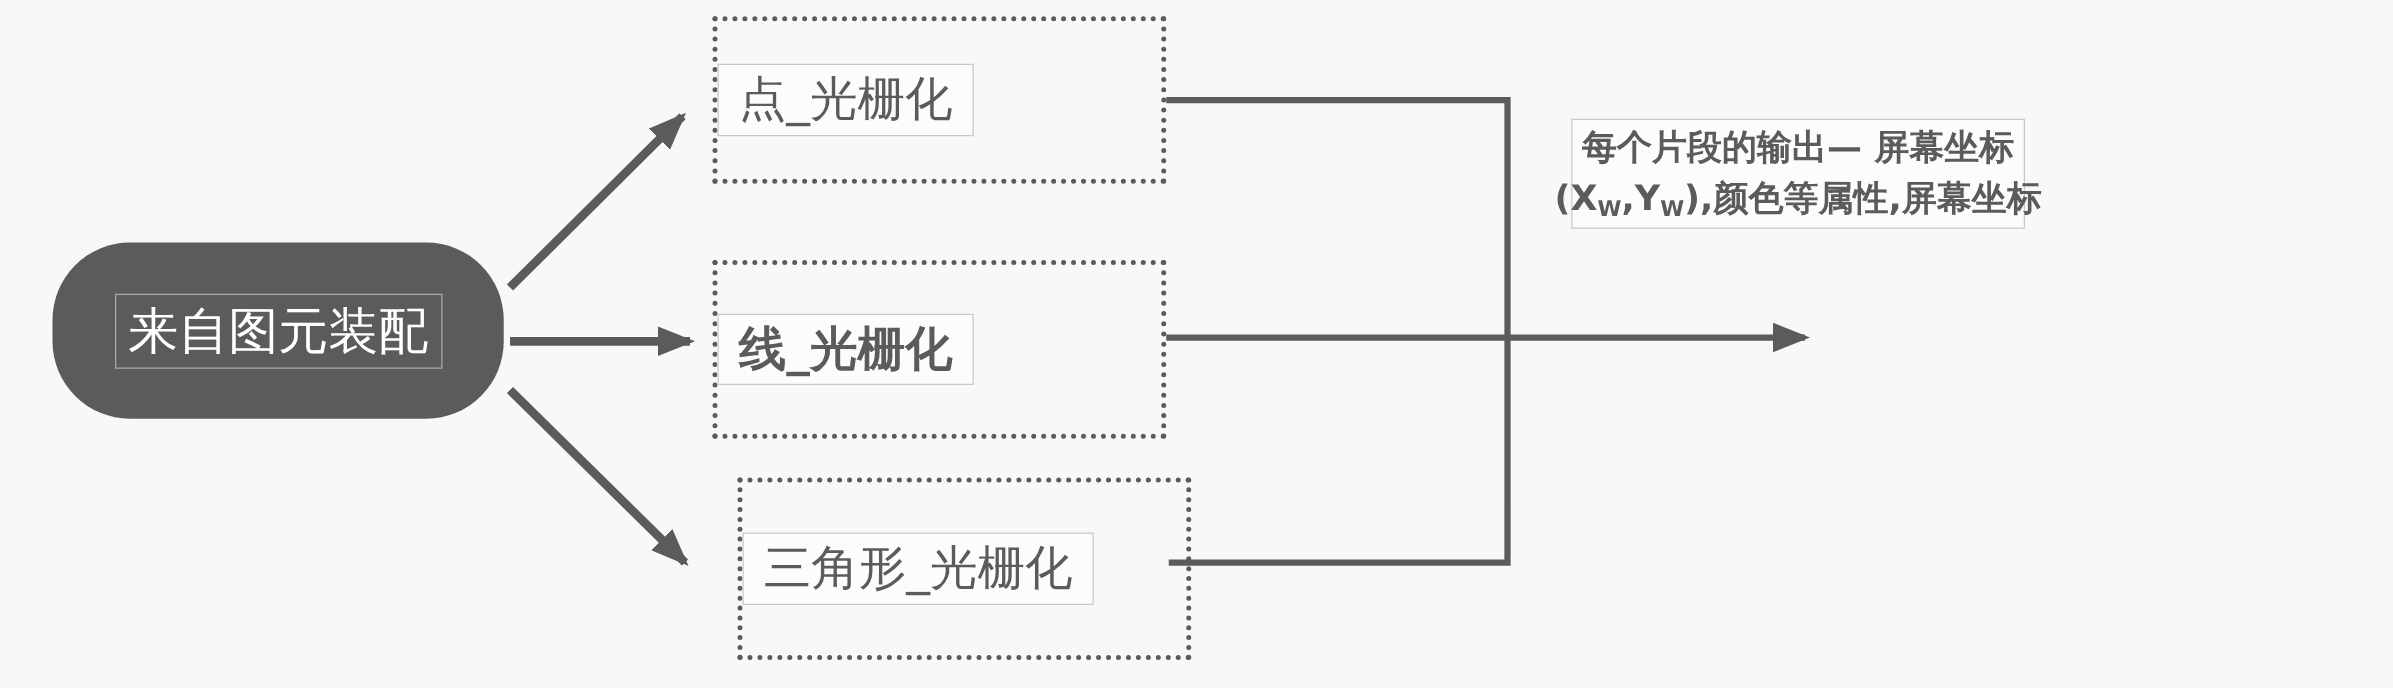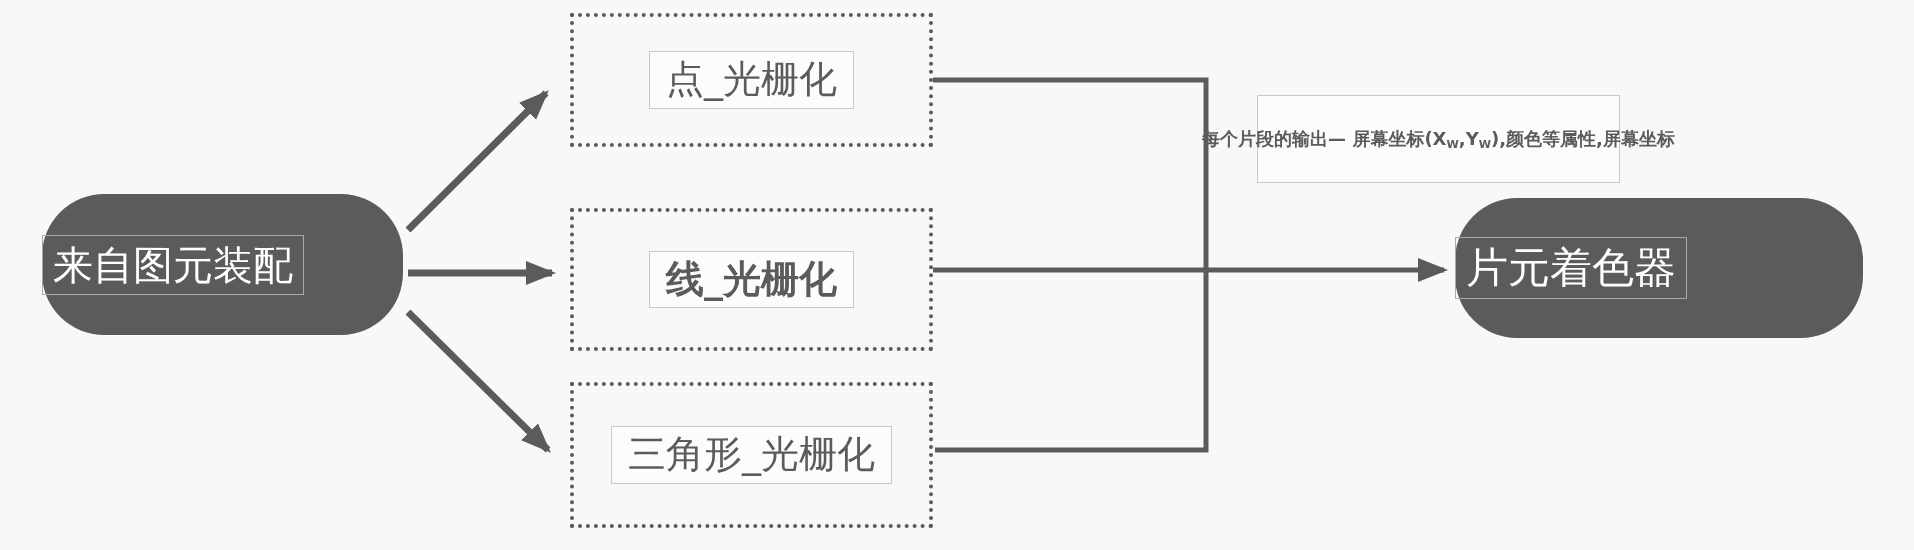--- a/index.html
+++ b/index.html
@@ -19,61 +19,61 @@
   }
   svg.wires .stroke{stroke:var(--line,#5b5b5b);fill:none;}
   svg.wires .thick{stroke-width:7px;}
   svg.wires .thin{stroke-width:5px;}
   svg.wires .ah{fill:var(--line,#5b5b5b);}
 
   .pill{
     position:absolute;
     background:var(--shape,#5b5b5b);
     border-radius:62px;
-    display:flex;align-items:center;justify-content:flex-start;
+    display:flex;align-items:center;justify-content:center;
   }
   .pill .label{
     color:var(--text-on-dark,#ffffff);
     border:1px solid var(--frame-on-dark,#a9a9a9);
     padding:6px 10px;
     white-space:nowrap;
     line-height:1.15;
   }
   .node-source{left:42px;top:194px;width:361px;height:141px;font-size:40px;}
   .node-fragment{left:1455px;top:198px;width:408px;height:140px;font-size:42px;}
 
   .dotted-box{
     position:absolute;
     border:4px dotted var(--line,#5b5b5b);
-    display:flex;align-items:center;justify-content:center;
+    display:flex;align-items:center;
     box-sizing:border-box;
     background:transparent;
   }
   .dotted-box .label{
     color:var(--text-dark,#5b5b5b);
     background:var(--label-bg,#fcfcfc);
     border:1px solid var(--frame-light,#c8c8c8);
     padding:6px 16px;
     white-space:nowrap;
     font-size:38px;
     line-height:1.15;
   }
   .box-point{left:570px;top:13px;width:363px;height:134px;}
   .box-line{left:570px;top:208px;width:363px;height:143px;font-weight:bold;}
-  .box-triangle{left:570px;top:382px;width:363px;height:146px;}
+  .box-triangle{left:590px;top:382px;width:363px;height:146px;}
 
   .annotation{
     position:absolute;
     left:1257px;top:95px;width:363px;height:88px;
     border:1px solid var(--frame-light,#c8c8c8);
     background:var(--label-bg,#fcfcfc);
     box-sizing:border-box;
     color:var(--text-dark,#5b5b5b);
-    font-size:18px;font-weight:bold;
-    display:flex;flex-direction:row;
+    font-size:28px;font-weight:bold;
+    display:flex;flex-direction:column;
     align-items:center;justify-content:center;
     line-height:1.45;
     white-space:nowrap;
   }
   .annotation .sub{
     font-size:0.62em;
     position:relative;top:0.28em;
   }
 </style>
 </head>
@@ -108,22 +108,19 @@
   </div>
 
   <div class="dotted-box box-line">
     <span class="label">线_光栅化</span>
   </div>
 
   <div class="dotted-box box-triangle">
     <span class="label">三角形_光栅化</span>
   </div>
 
-  <div class="pill node-fragment">
-    <span class="label">片元着色器</span>
-  </div>
 
   <div class="annotation">
     <span>每个片段的输出— 屏幕坐标</span>
     <span><span>(X</span><span class="sub">W</span><span>,Y</span><span class="sub">W</span><span>),颜色等属性,屏幕坐标</span></span>
   </div>
 
 </div>
 
 </body></html>

